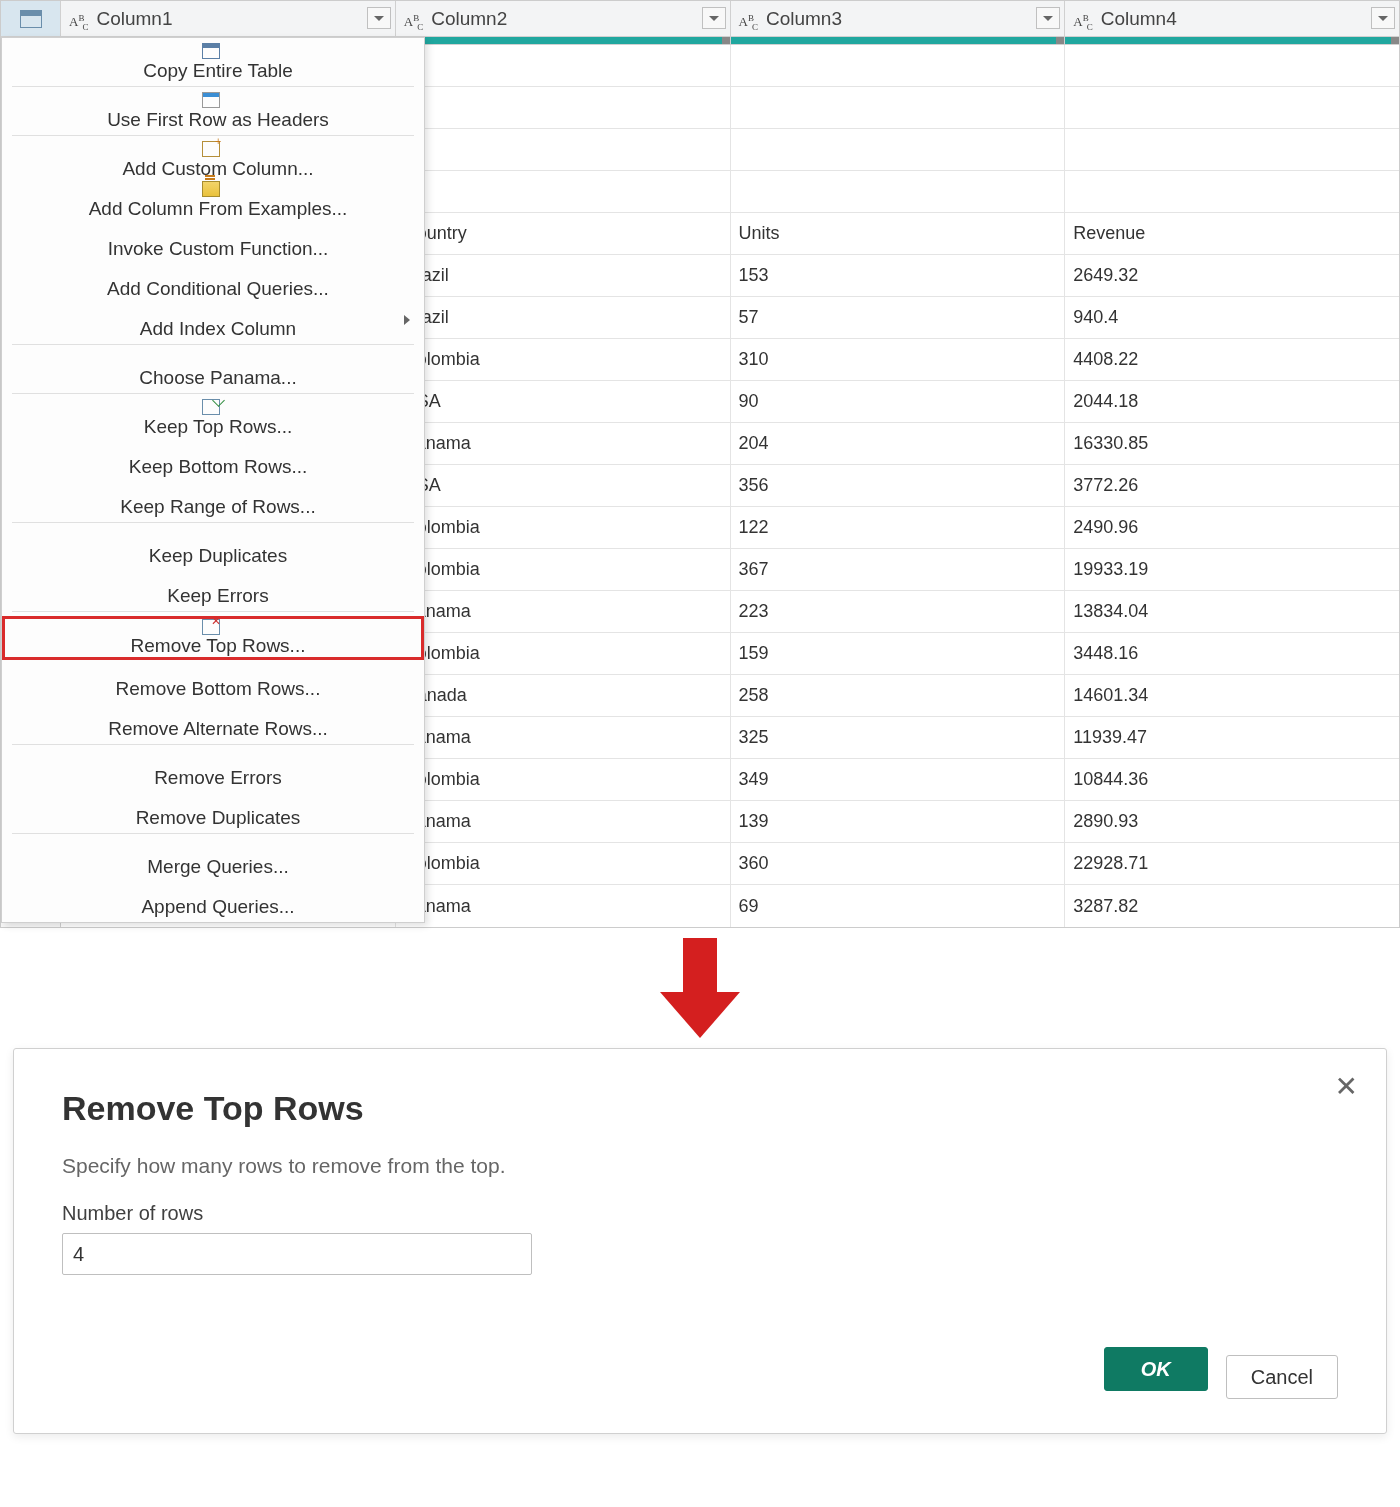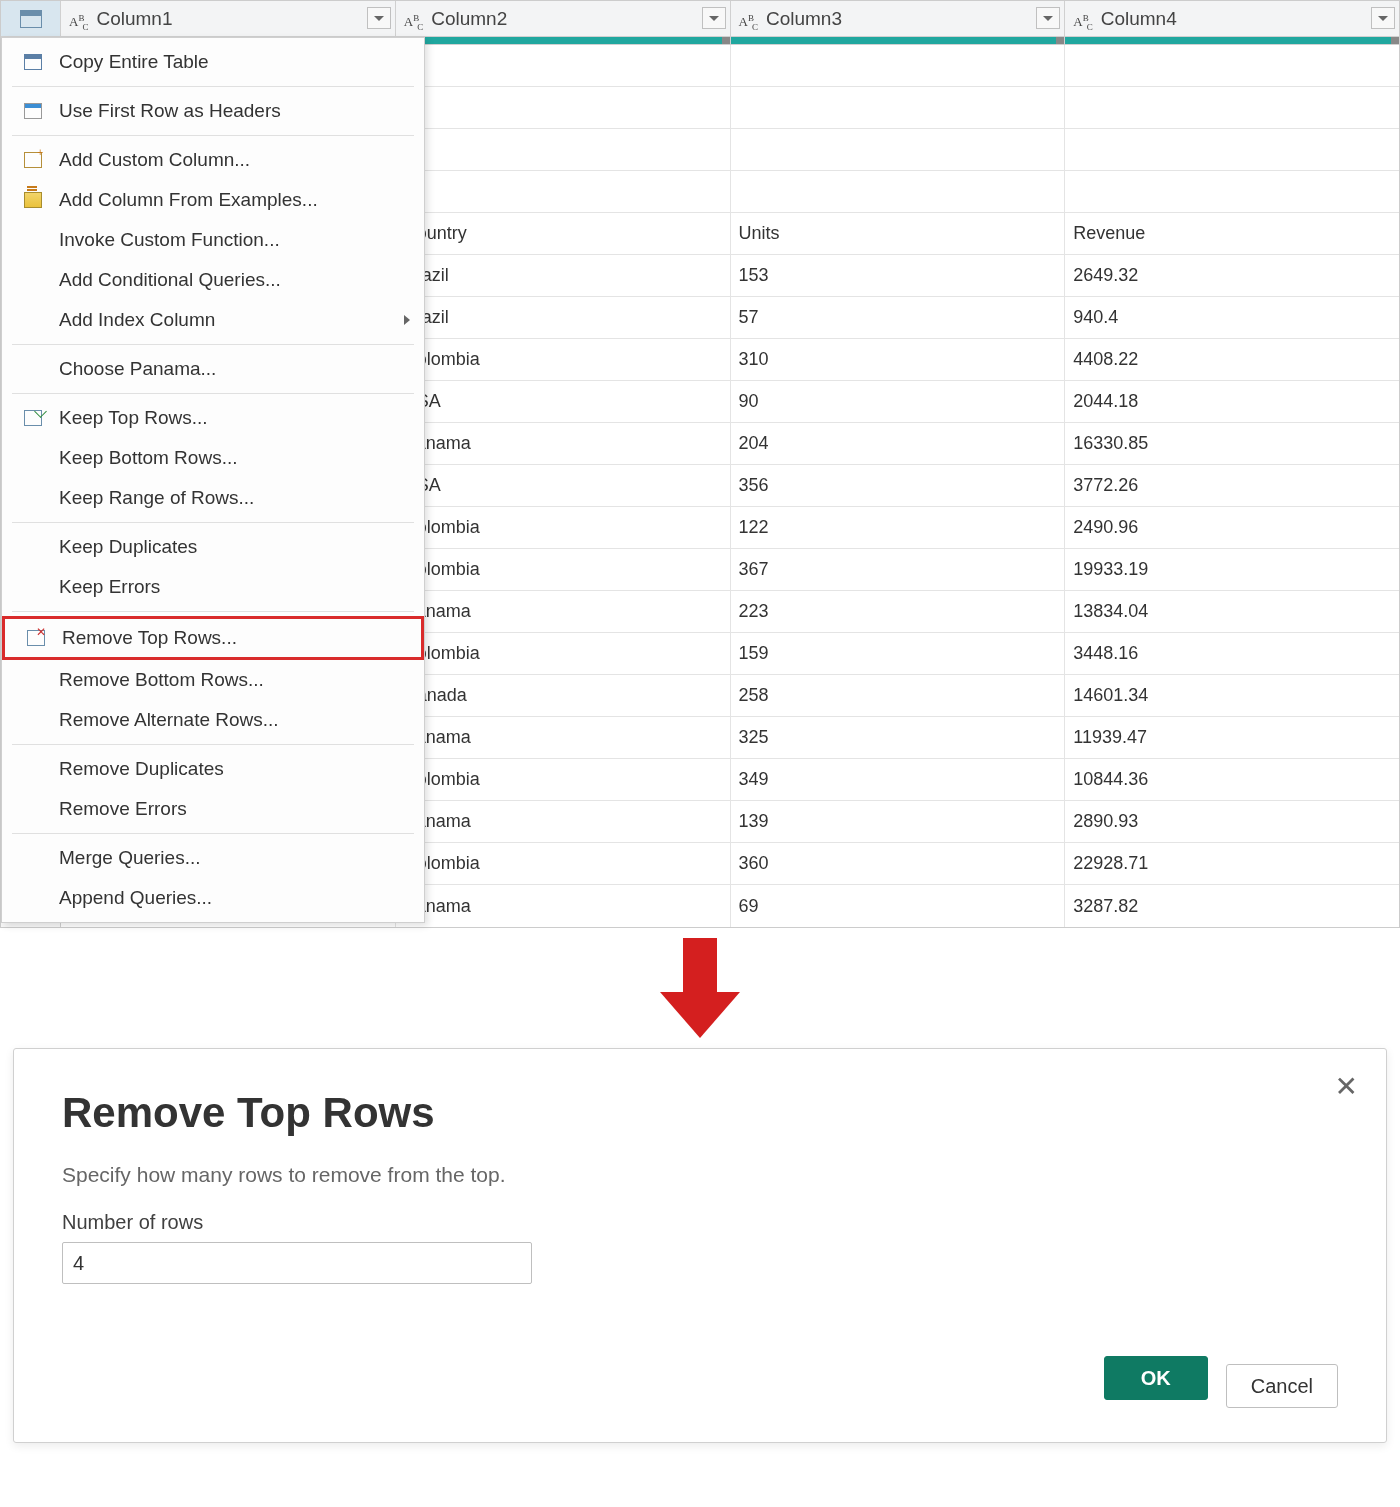--- a/index.html
+++ b/index.html
@@ -107,23 +107,24 @@
     width:424px;
     background:#fdfdfd;
     border:1px solid #cfcfcf;
     box-shadow:3px 3px 7px rgba(0,0,0,0.12);
     padding:4px 0;
     z-index:5;
   }
   .mi{
     display:flex;align-items:center;
     height:40px;
-    padding-left:19px;
+    padding-left:10px;
     font-size:19px;color:#333;
     position:relative;
+    flex-direction:column;
   }
   .mi-icon{
     width:24px;height:20px;margin-right:14px;
     display:flex;align-items:center;justify-content:center;
   }
   .sep{height:1px;background:#e0e0e0;margin:4px 10px;}
   .submenu-arrow{
     position:absolute;right:14px;top:50%;transform:translateY(-50%);
     width:0;height:0;border-top:5px solid transparent;border-bottom:5px solid transparent;
     border-left:6px solid #666;
@@ -161,39 +162,39 @@
     border:1px solid #d0d0d0;
     border-radius:3px;
     padding:40px 48px 34px;
     position:relative;
     box-shadow:0 3px 10px rgba(0,0,0,0.08);
   }
   .close-x{
     position:absolute;top:24px;right:28px;
     font-size:28px;color:#666;line-height:1;
   }
-  .dlg-title{font-size:42px;color:#333;font-weight:600;margin-bottom:26px;}
+  .dlg-title{font-size:34px;color:#333;font-weight:600;margin-bottom:26px;}
   .dlg-desc{font-size:21px;color:#666;margin-bottom:24px;}
   .dlg-label{font-size:20px;color:#404040;margin-bottom:8px;}
   .dlg-input{
     width:470px;height:42px;
     border:1px solid #bfbfbf;border-radius:2px;
     padding:0 10px;font-size:20px;color:#333;
   }
   .dlg-buttons{
     display:flex;justify-content:flex-end;gap:18px;
     margin-top:72px;
   }
   .btn{
     height:44px;min-width:104px;
     border-radius:3px;border:1px solid #bfbfbf;
     font-size:20px;display:flex;align-items:center;justify-content:center;
     padding:0 24px;
   }
-  .btn-ok{background:#0f7a63;border-color:#0f7a63;color:#fff;font-weight:600;}
+  .btn-ok{background:#0f7a63;border-color:#0f7a63;color:#fff;font-weight:600;font-style:italic;}
   .btn-cancel{background:#fff;color:#333;margin-top:8px;}
 </style>
 </head>
 <body>
 
 <div class="wrap">
 
   <div class="top-part">
 
     <div class="header-row">
@@ -479,25 +480,25 @@
           <span class="mi-icon"></span>
           <span>Remove Bottom Rows...</span>
         </div>
       <div class="mi">
           <span class="mi-icon"></span>
           <span>Remove Alternate Rows...</span>
         </div>
       <div class="sep"></div>
       <div class="mi">
           <span class="mi-icon"></span>
+          <span>Remove Errors</span>
+        </div>
+      <div class="mi">
+          <span class="mi-icon"></span>
           <span>Remove Duplicates</span>
-        </div>
-      <div class="mi">
-          <span class="mi-icon"></span>
-          <span>Remove Errors</span>
         </div>
       <div class="sep"></div>
       <div class="mi">
           <span class="mi-icon"></span>
           <span>Merge Queries...</span>
         </div>
       <div class="mi">
           <span class="mi-icon"></span>
           <span>Append Queries...</span>
         </div>

